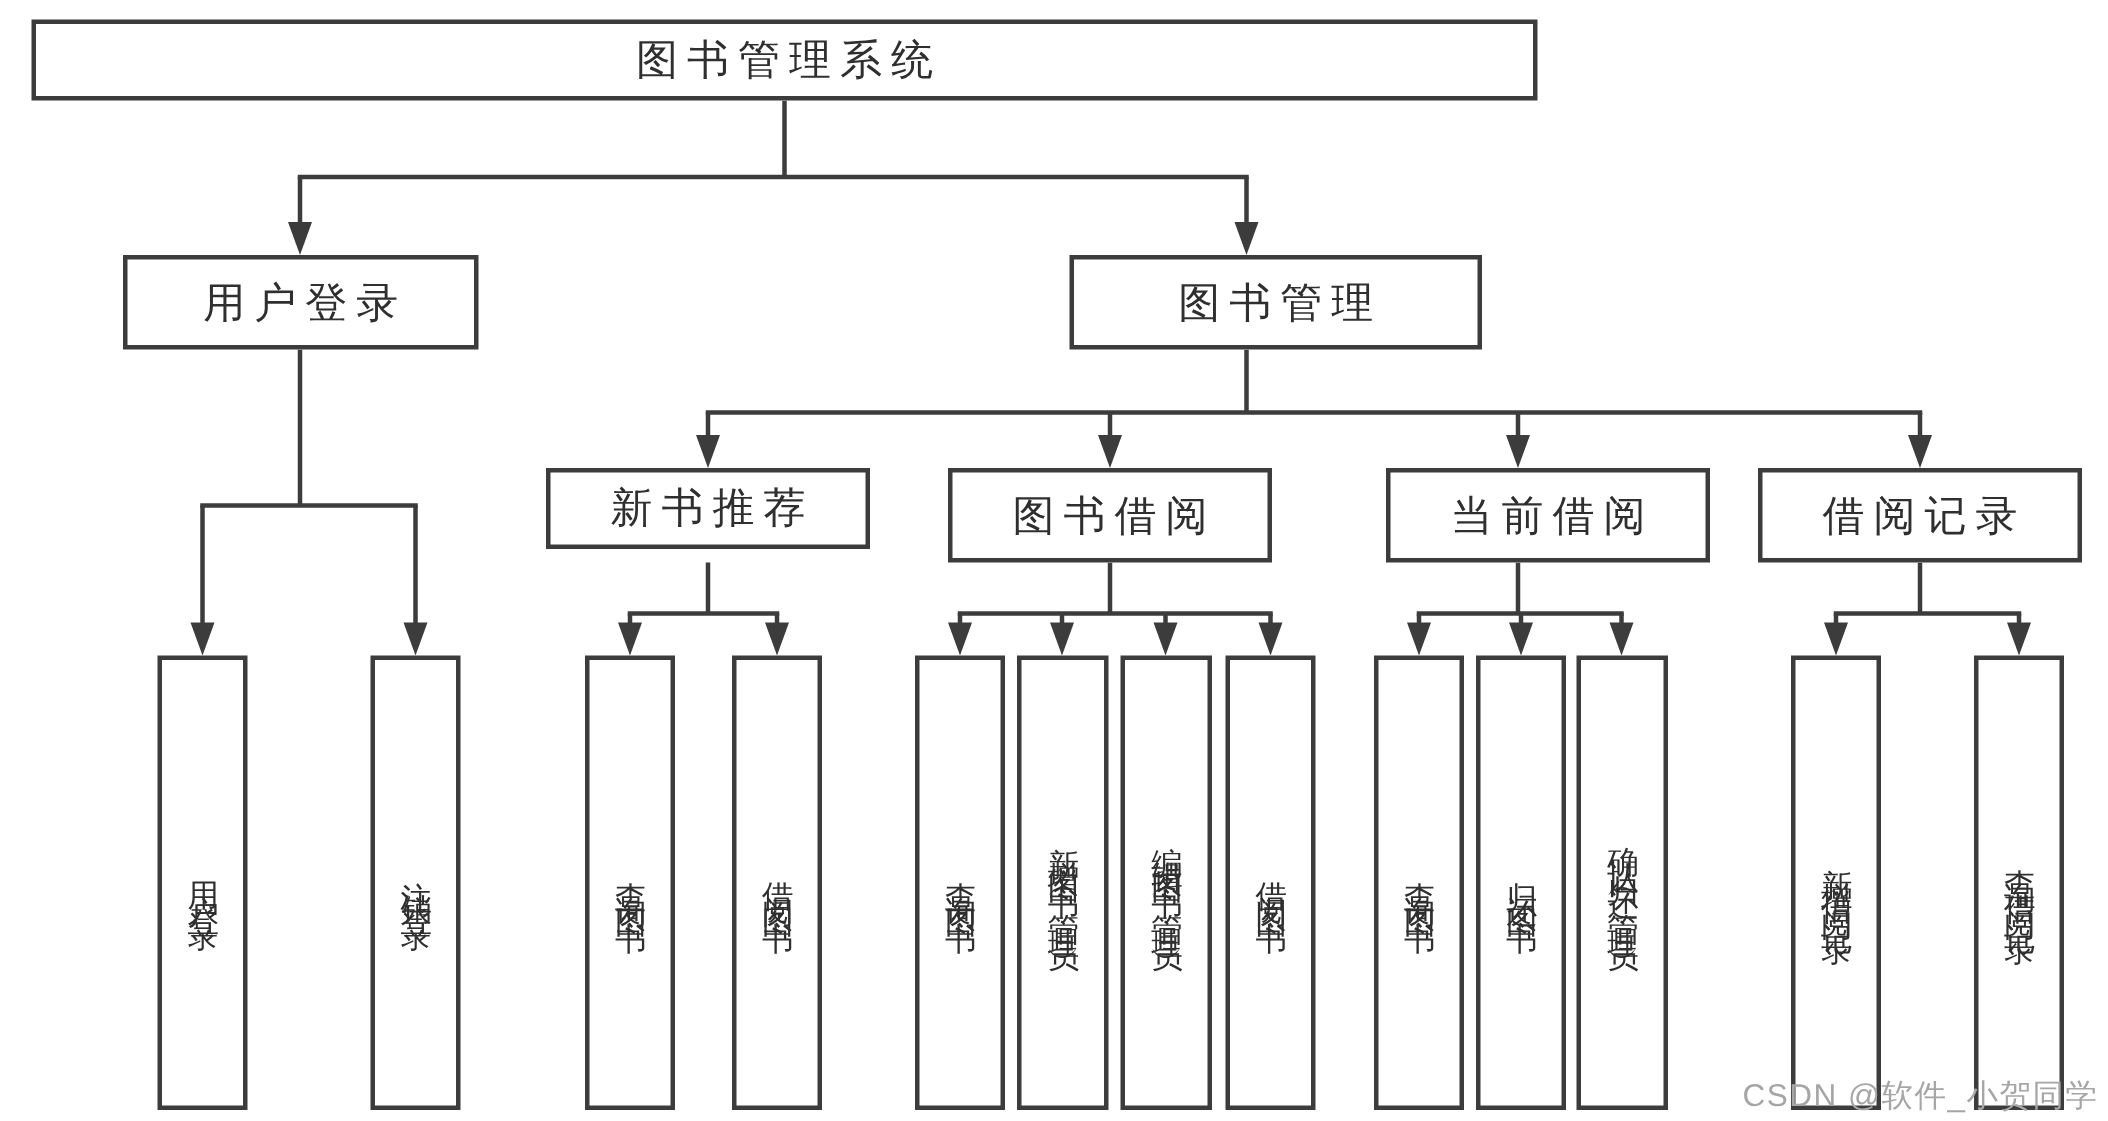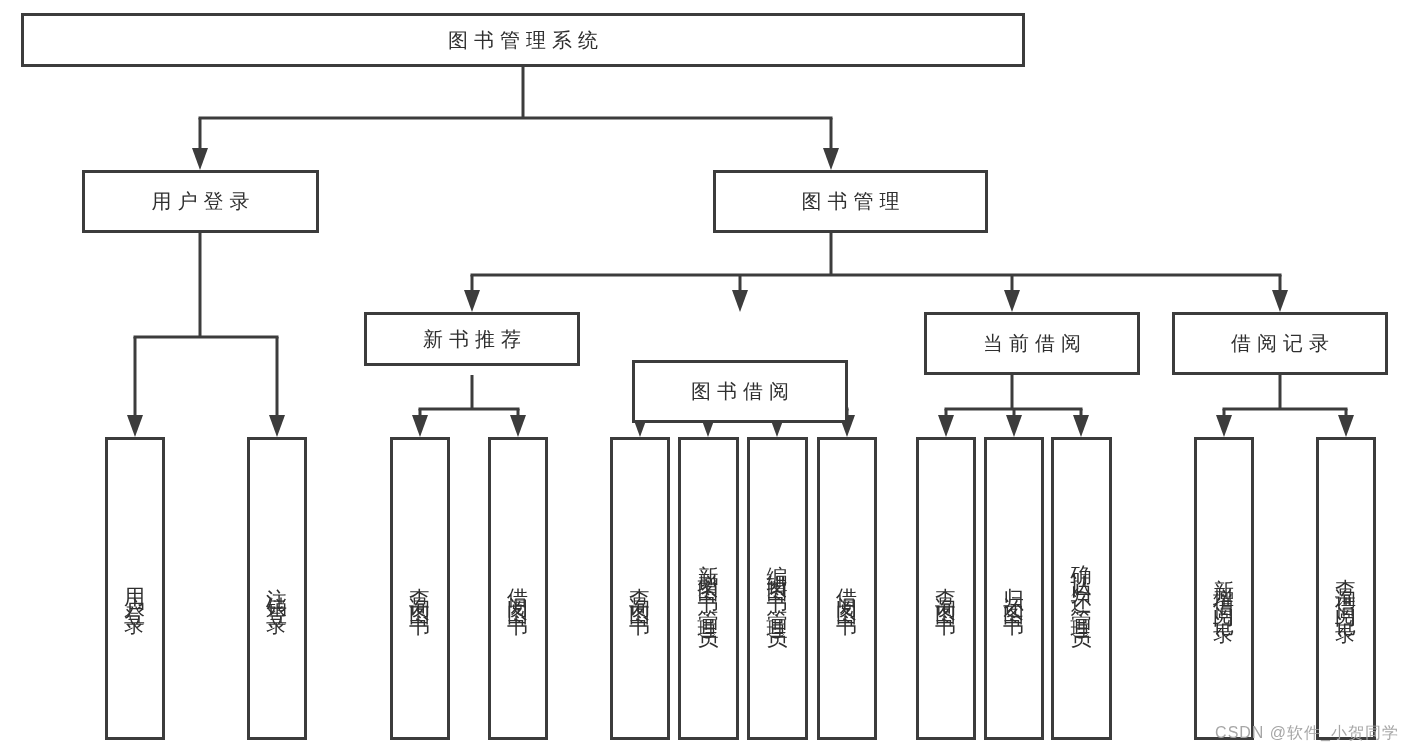--- a/index.html
+++ b/index.html
@@ -24,37 +24,37 @@
     box-sizing:border-box;
     background:var(--box-bg);
     border:3px solid var(--line);
     display:flex;
     align-items:center;
     justify-content:center;
     color:var(--text);
   }
   .node .node-label{display:block;}
   .node.h .node-label{
-    font-size:20px;
+    font-size:28px;
     letter-spacing:6px;
     text-indent:6px;
     white-space:nowrap;
   }
   .node.v .node-label{
     writing-mode:vertical-rl;
     text-orientation:upright;
     font-size:21px;
     letter-spacing:9px;
     line-height:1;
   }
   #watermark{
     position:absolute;
     right:6px;
     bottom:3px;
-    font-size:16px;
+    font-size:21px;
     letter-spacing:1px;
     color:var(--wm);
     white-space:nowrap;
     pointer-events:none;
   }
 </style>
 </head>
 <body>
 
 <div id="stage">
@@ -118,21 +118,21 @@
       </div>
       <div class="node h" style="left: 82px; top: 170px; width: 237px; height: 63px;">
         <span class="node-label">用户登录</span>
       </div>
       <div class="node h" style="left: 713px; top: 170px; width: 275px; height: 63px;">
         <span class="node-label">图书管理</span>
       </div>
       <div class="node h" style="left: 364px; top: 312px; width: 216px; height: 54px;">
         <span class="node-label">新书推荐</span>
       </div>
-      <div class="node h" style="left: 632px; top: 312px; width: 216px; height: 63px; margin-top: 48px;">
+      <div class="node h" style="left: 632px; top: 312px; width: 216px; height: 63px;">
         <span class="node-label">图书借阅</span>
       </div>
       <div class="node h" style="left: 904px; top: 312px; width: 216px; height: 63px; margin-left: 20px;">
         <span class="node-label">当前借阅</span>
       </div>
       <div class="node h" style="left: 1172px; top: 312px; width: 216px; height: 63px;">
         <span class="node-label">借阅记录</span>
       </div>
       <div class="node v" style="left: 105px; top: 437px; width: 60px; height: 303px;">
         <span class="node-label">用户登录</span>

